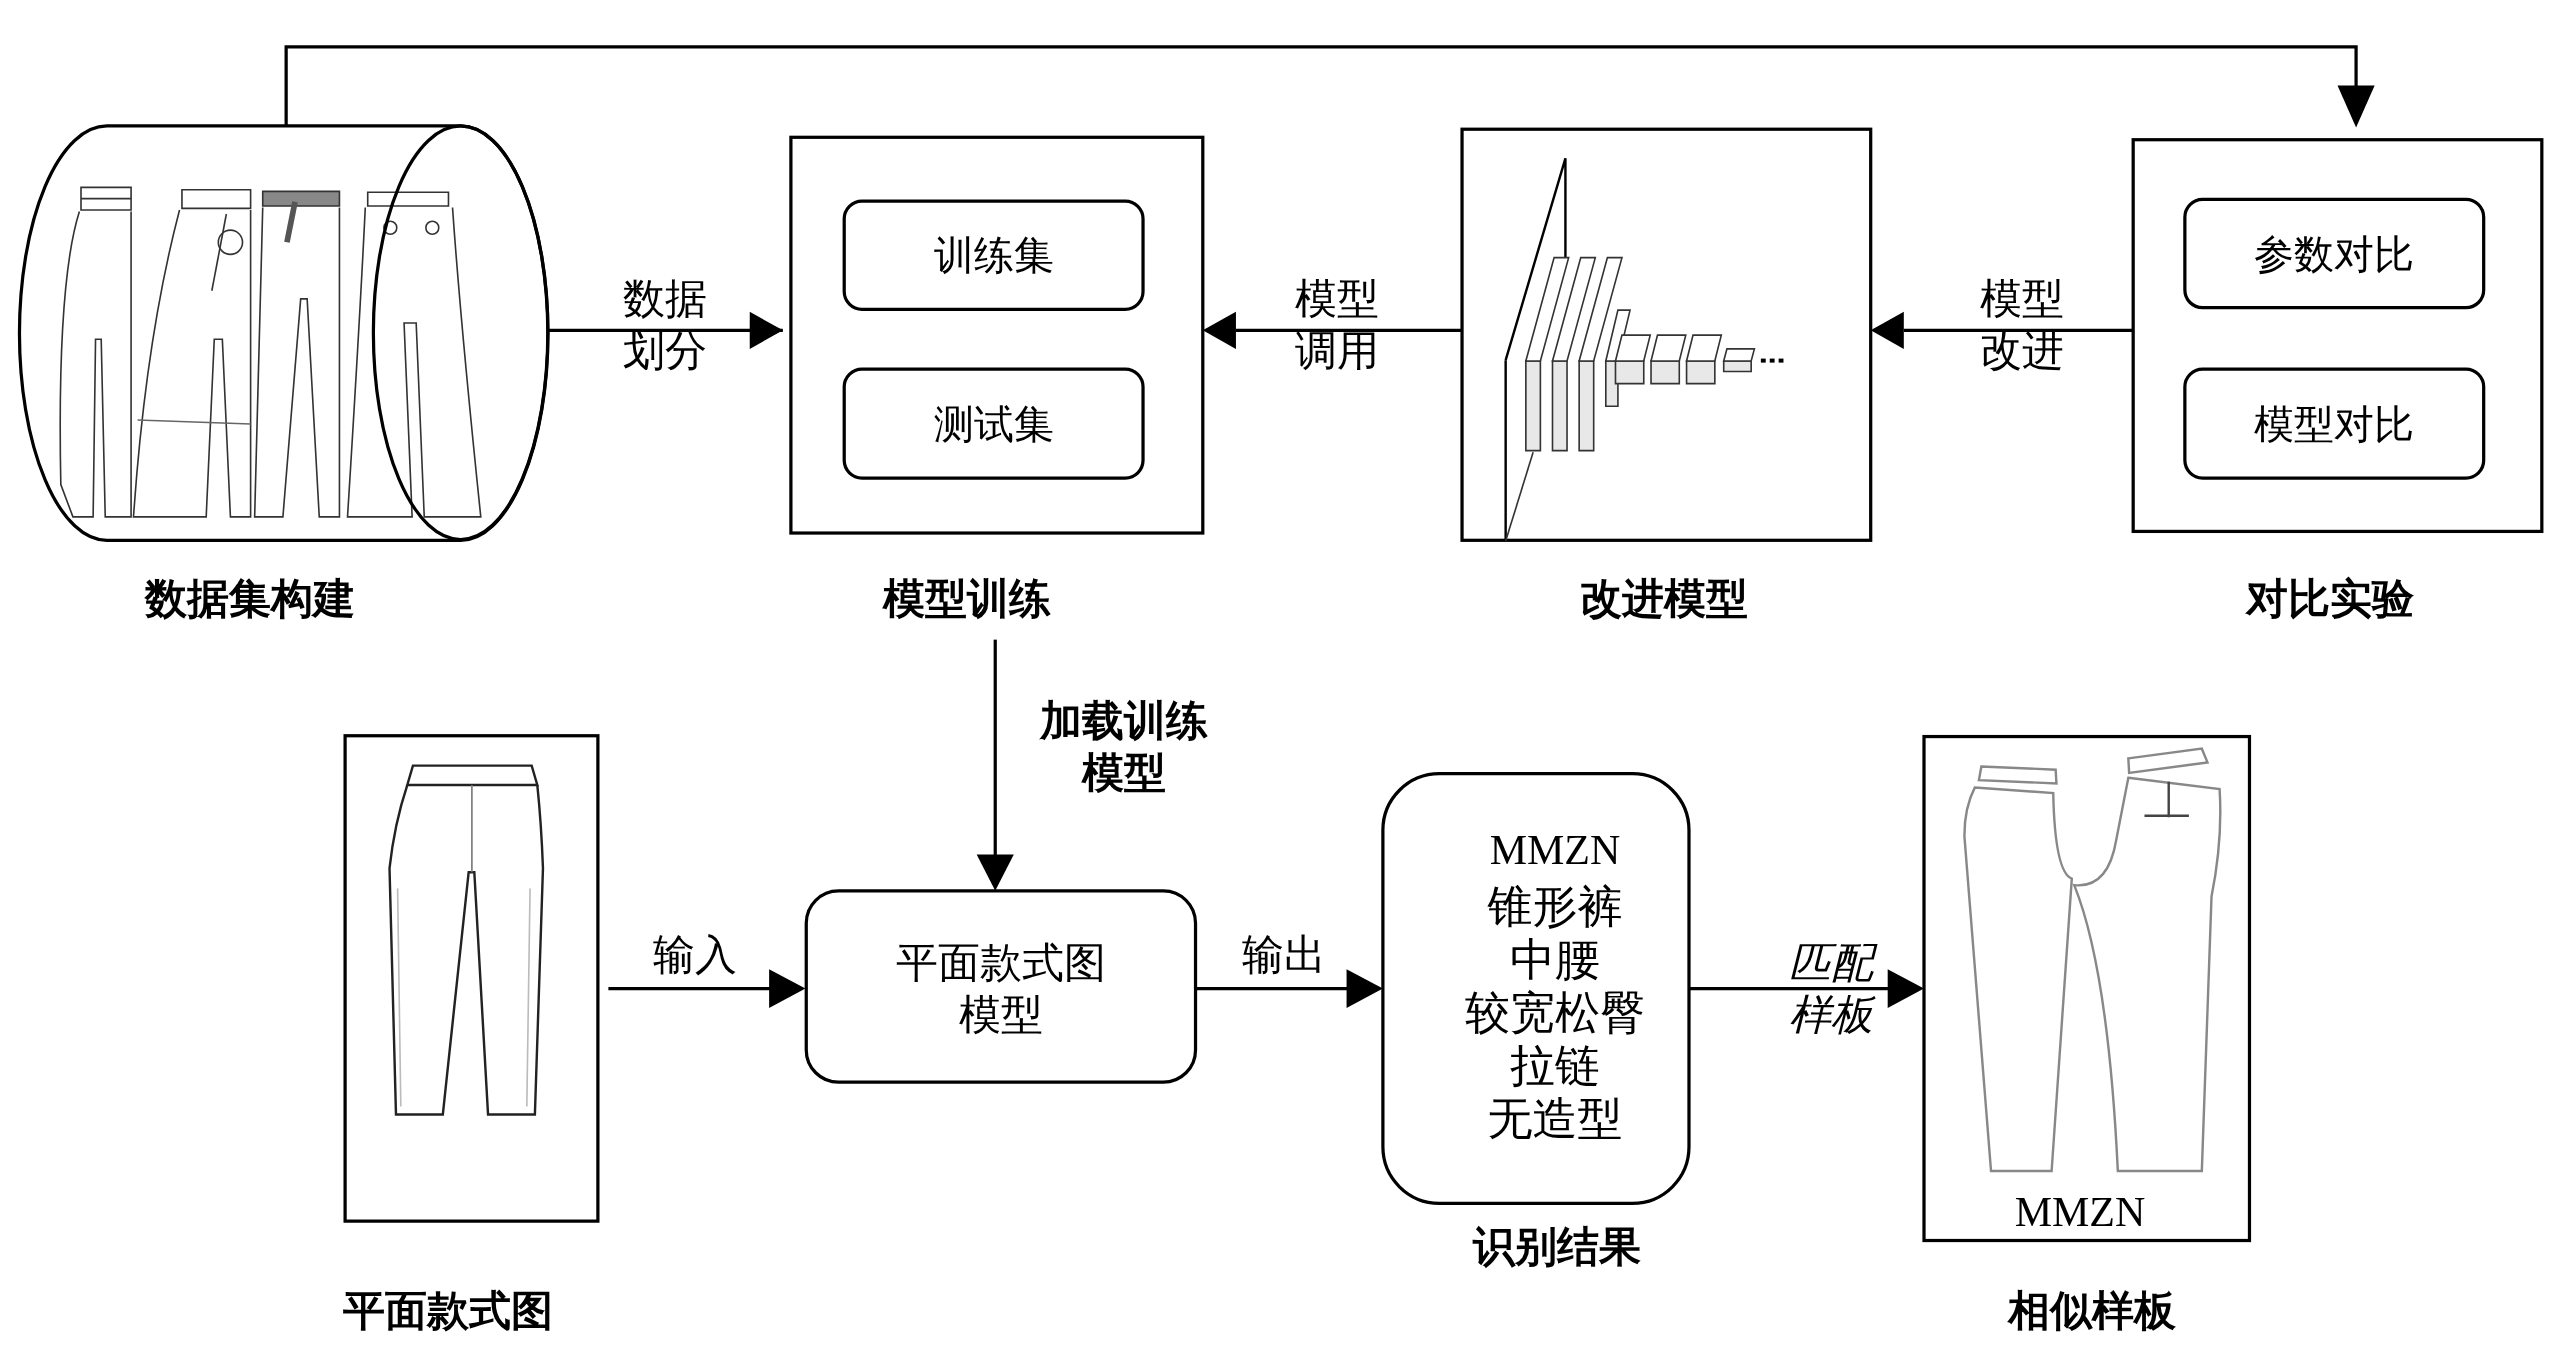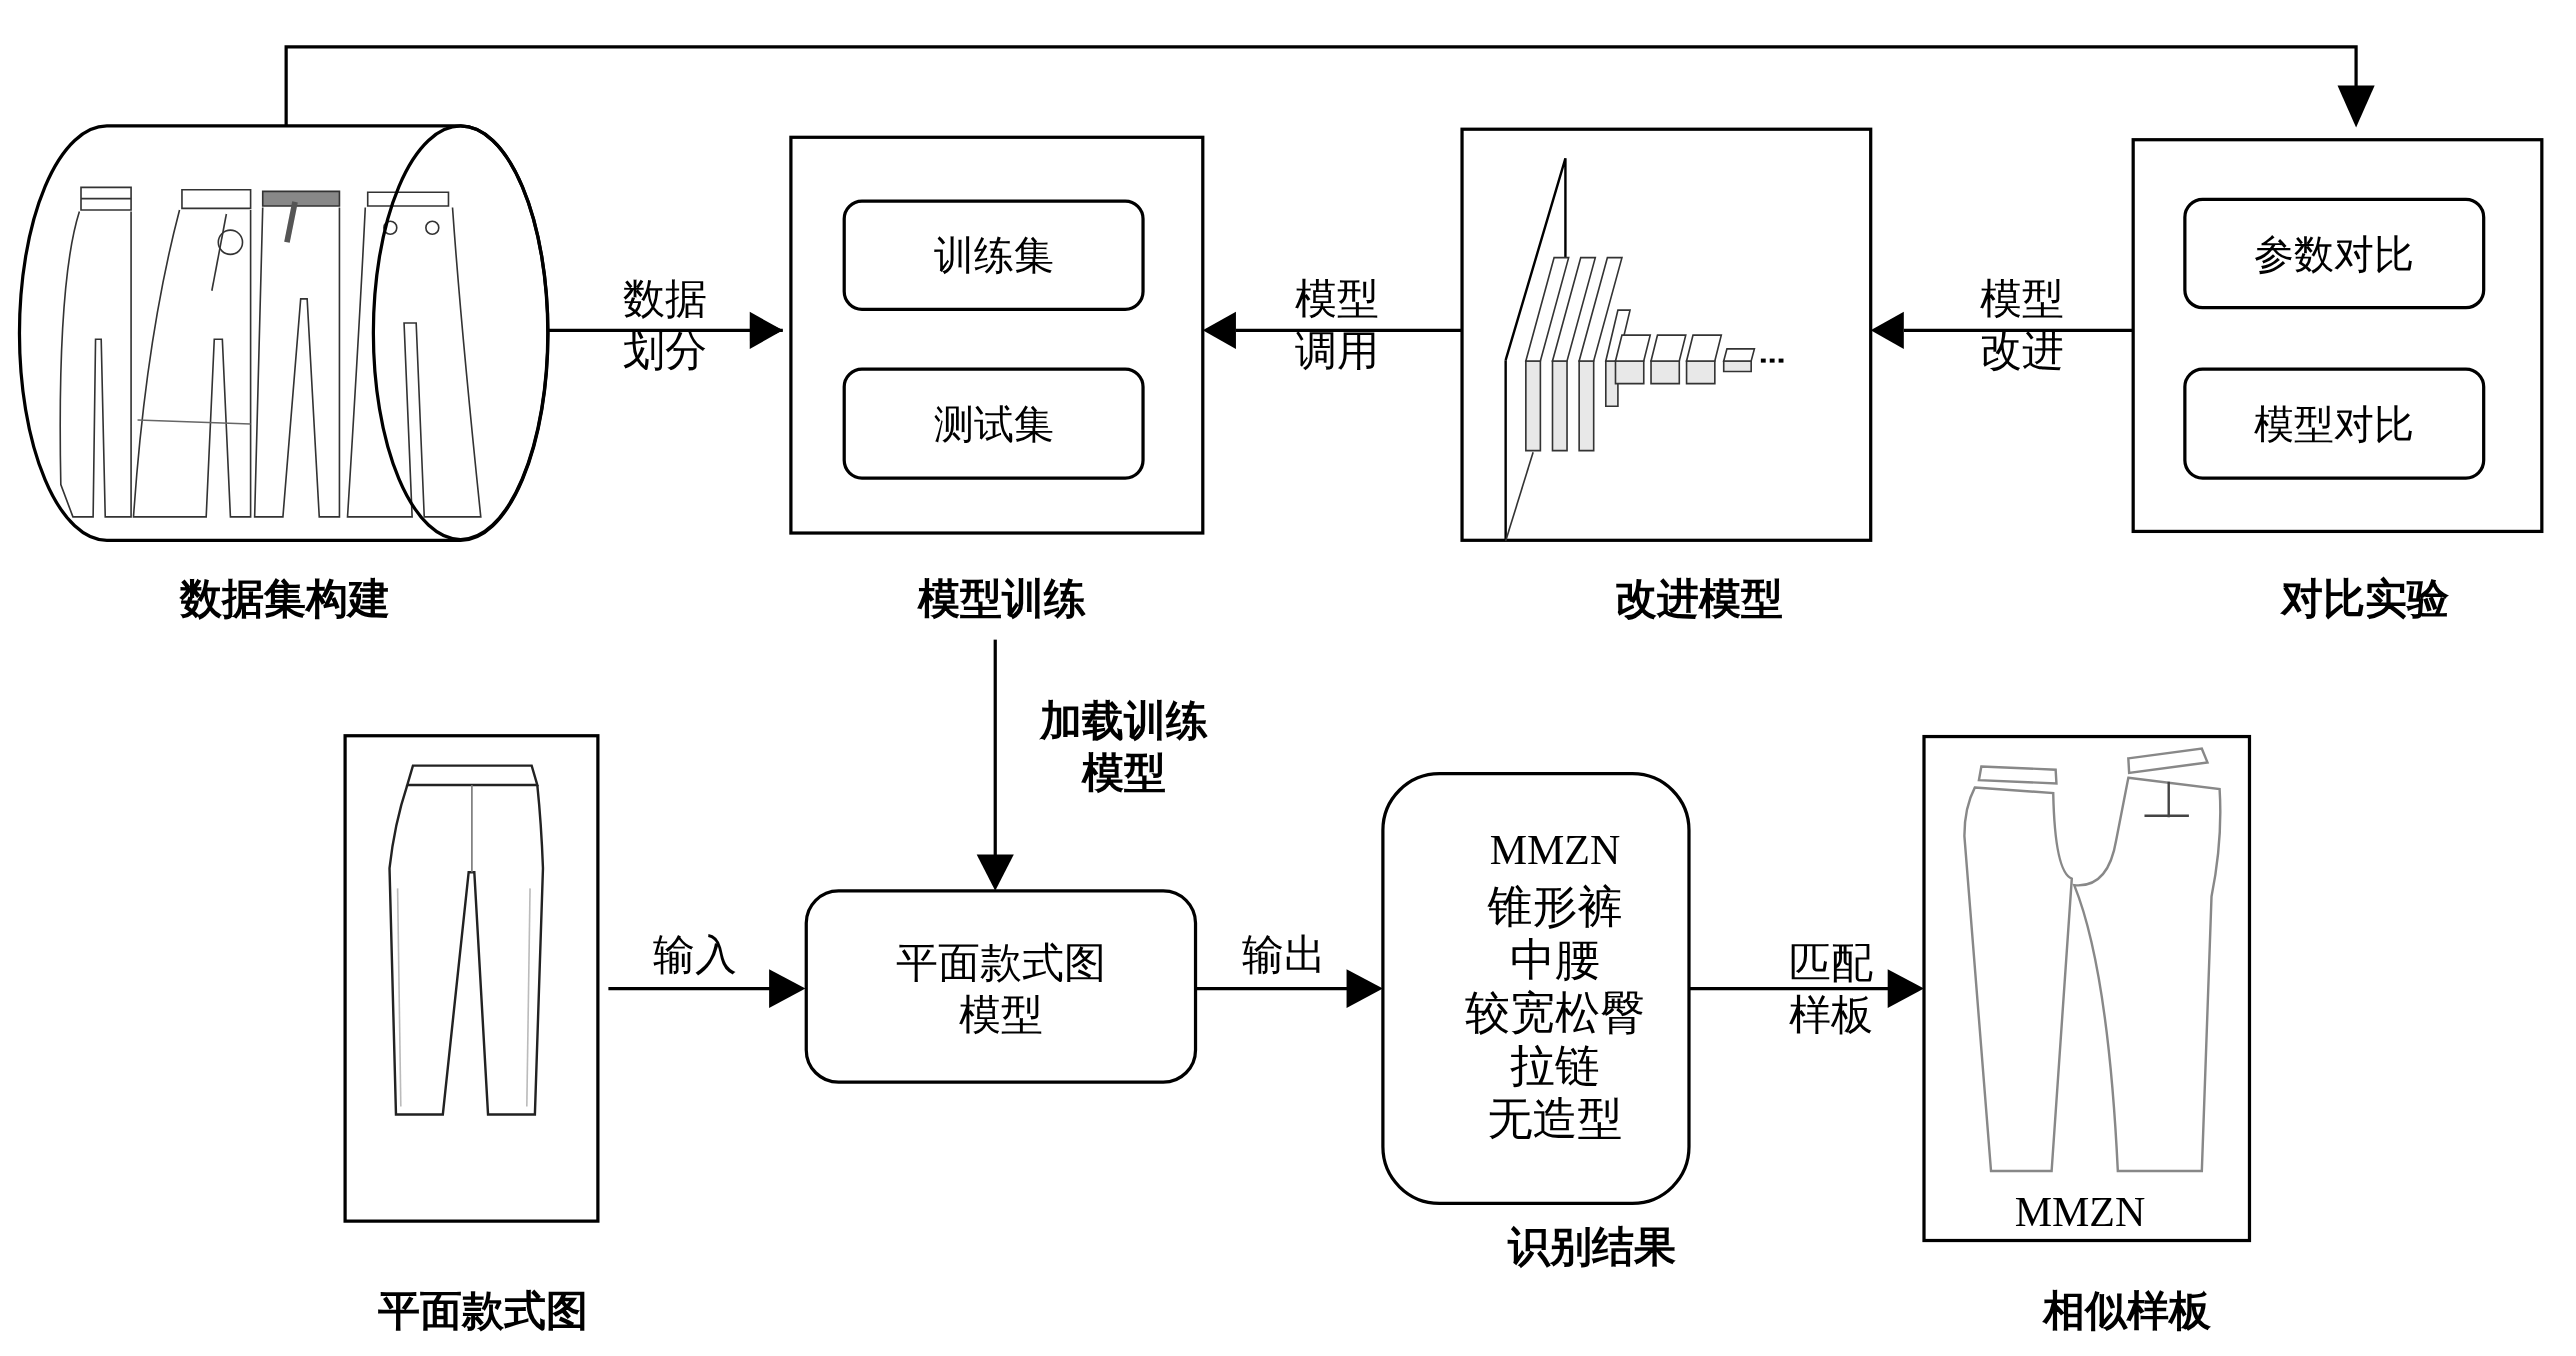--- a/index.html
+++ b/index.html
@@ -1,20 +1,20 @@
 <!DOCTYPE html>
 <html style="font-size:13px"><head>
 <meta charset="utf-8">
 <style>
   html, body { margin: 0; padding: 0; background: #ffffff; }
   body { width: 2576px; height: 1356px; position: relative; overflow: hidden;
          font-family: "DejaVu Serif", "Liberation Serif", serif; color: #000; }
   svg.canvas { position: absolute; left: 0; top: 0; width: 2576px; height: 1356px; }
   .t { position: absolute; white-space: nowrap; line-height: 1; color: #000; }
-  .cap { font-size: 42px; font-weight: bold; transform: translateX(-50%); margin-left: 35px; }
+  .cap { font-size: 42px; font-weight: bold; transform: translateX(-50%); }
   .lbl { font-size: 42px; text-align: center; line-height: 52px; transform: translateX(-50%); }
   .inner { font-size: 40px; transform: translate(-50%, -50%); }
   .mmzn { font-family: "Liberation Serif", "DejaVu Serif", serif; font-size: 42px; transform: translateX(-50%); }
   .result-lines { position: absolute; left: 1536px; top: 880px; transform: translateX(-50%);
                   font-size: 45px; line-height: 53px; text-align: center; }
   .result-lines div { white-space: nowrap; }
 </style>
 </head>
 <body>
 
@@ -177,21 +177,21 @@
 
 <div class="t mmzn" style="left:1555px; top:829px;">MMZN</div>
 <div class="result-lines" style="left:1555px;">
   <div>锥形裤</div>
   <div>中腰</div>
   <div>较宽松臀</div>
   <div>拉链</div>
   <div>无造型</div>
 </div>
 
-<div class="t lbl" style="left:1831px; top:937px;">
+<div class="t lbl" style="left:1831px; top:937px;font-style:italic;">
   <div>匹配</div>
   <div>样板</div>
 </div>
 
 <div class="t mmzn" style="left:2080px; top:1191px;">MMZN</div>
 
 <div class="t cap" style="left:448px; top:1290px;">平面款式图</div>
 <div class="t cap" style="left:1557px; top:1226px;">识别结果</div>
 <div class="t cap" style="left:2092px; top:1290px;">相似样板</div>
 

